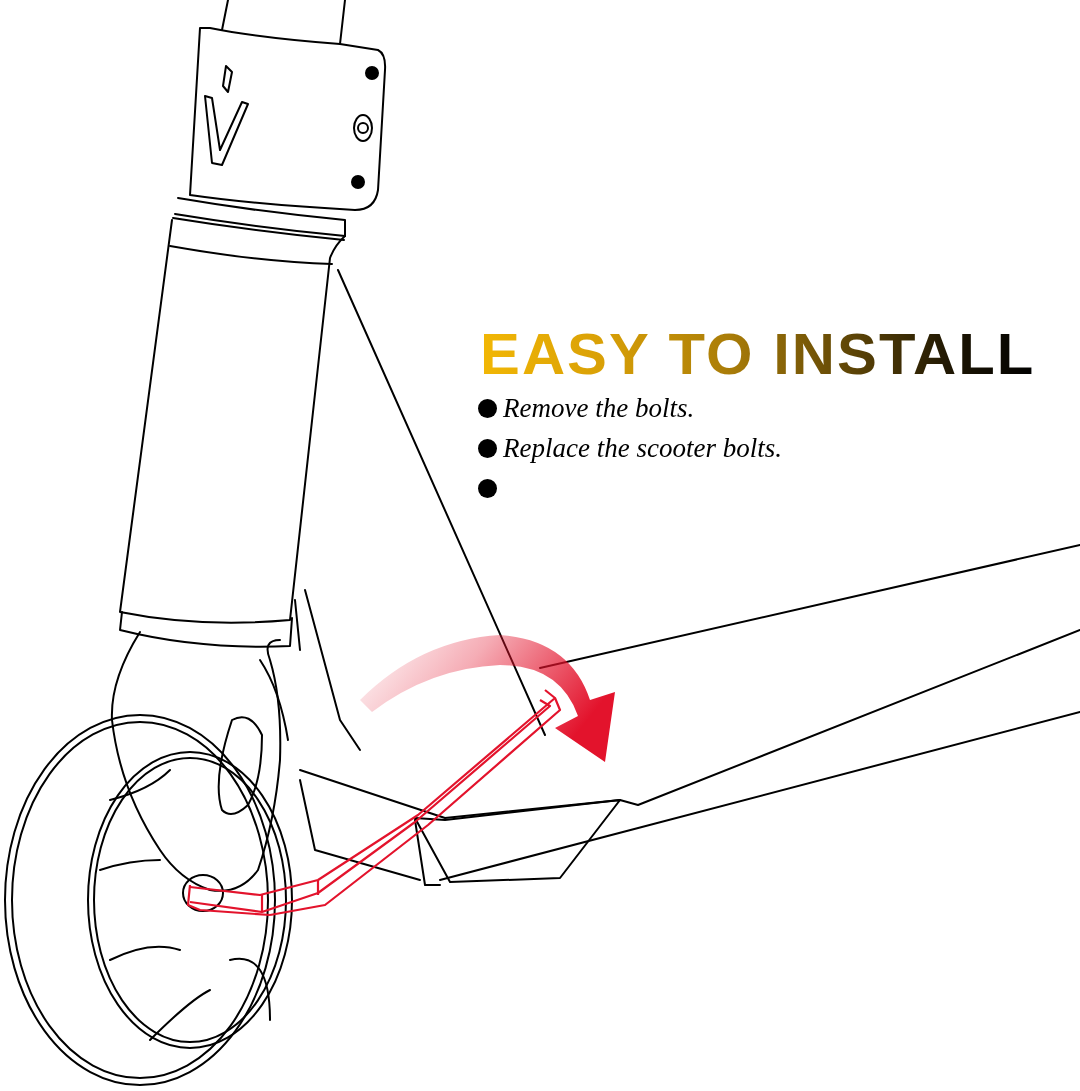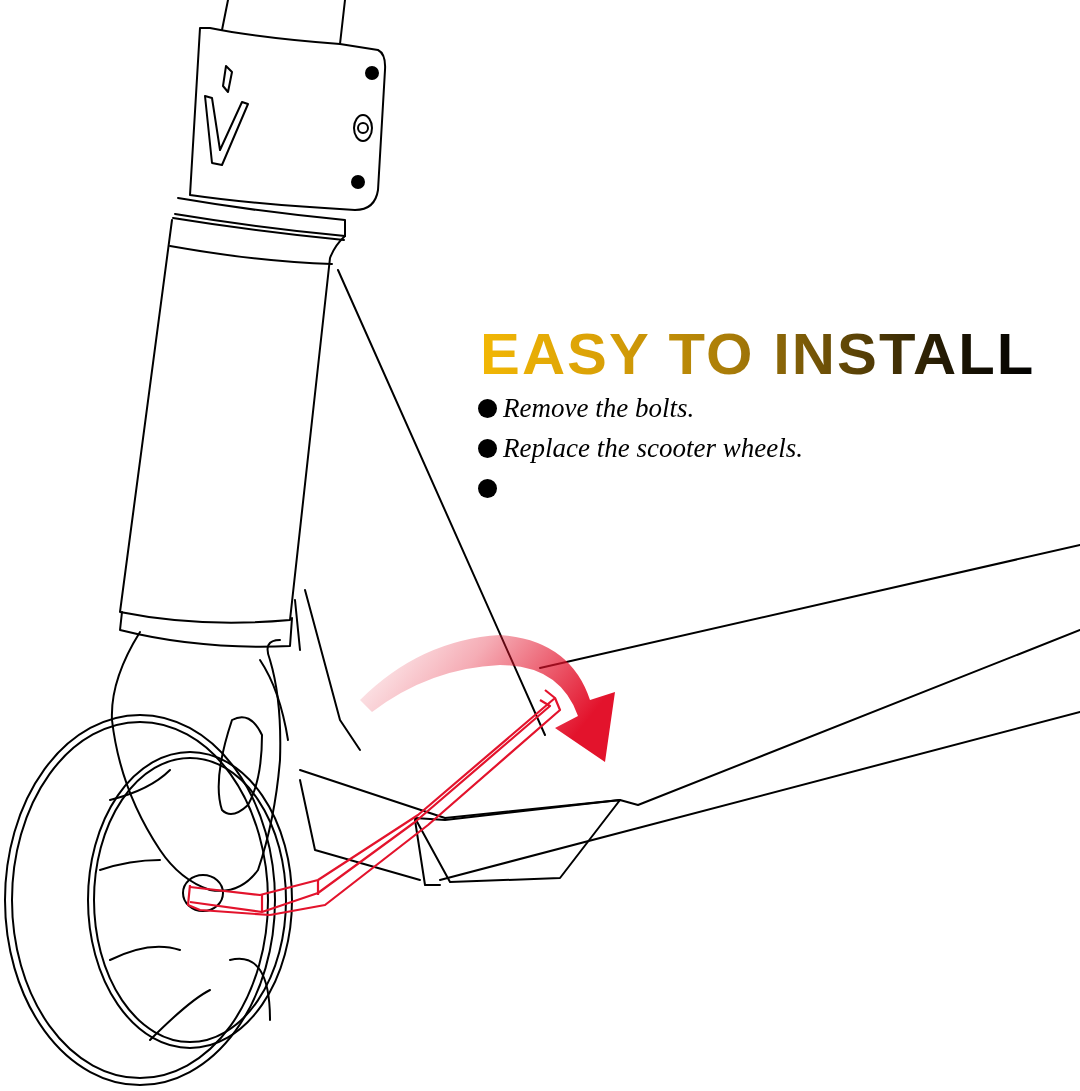--- a/index.html
+++ b/index.html
@@ -98,18 +98,18 @@
 
 <div class="title">EASY TO INSTALL</div>
 
 <ul class="bullets">
   <li class="bullet">
     <span class="dot"></span>
     <span>Remove the bolts.</span>
   </li>
   <li class="bullet">
     <span class="dot"></span>
-    <span>Replace the scooter wheels.</span>
+    <span>Replace the scooter bolts.</span>
   </li>
   <li class="bullet">
     <span class="dot"></span>
   </li>
 </ul>
 
 </body></html>

